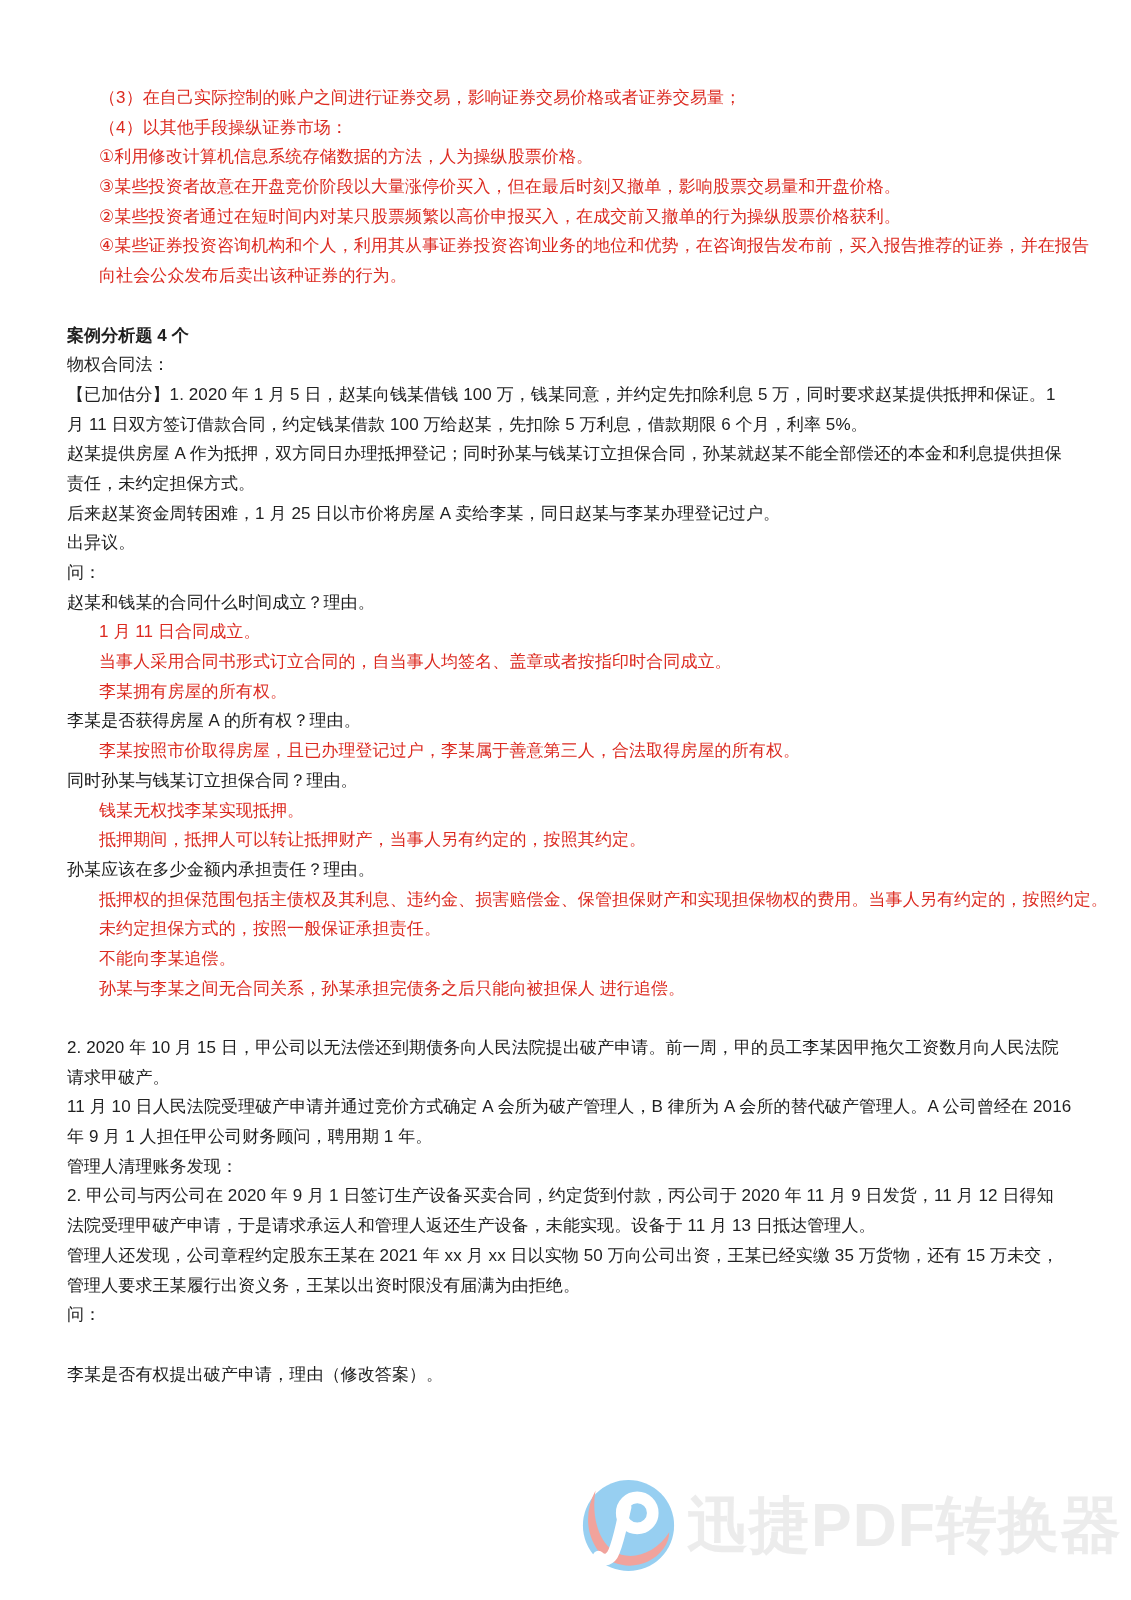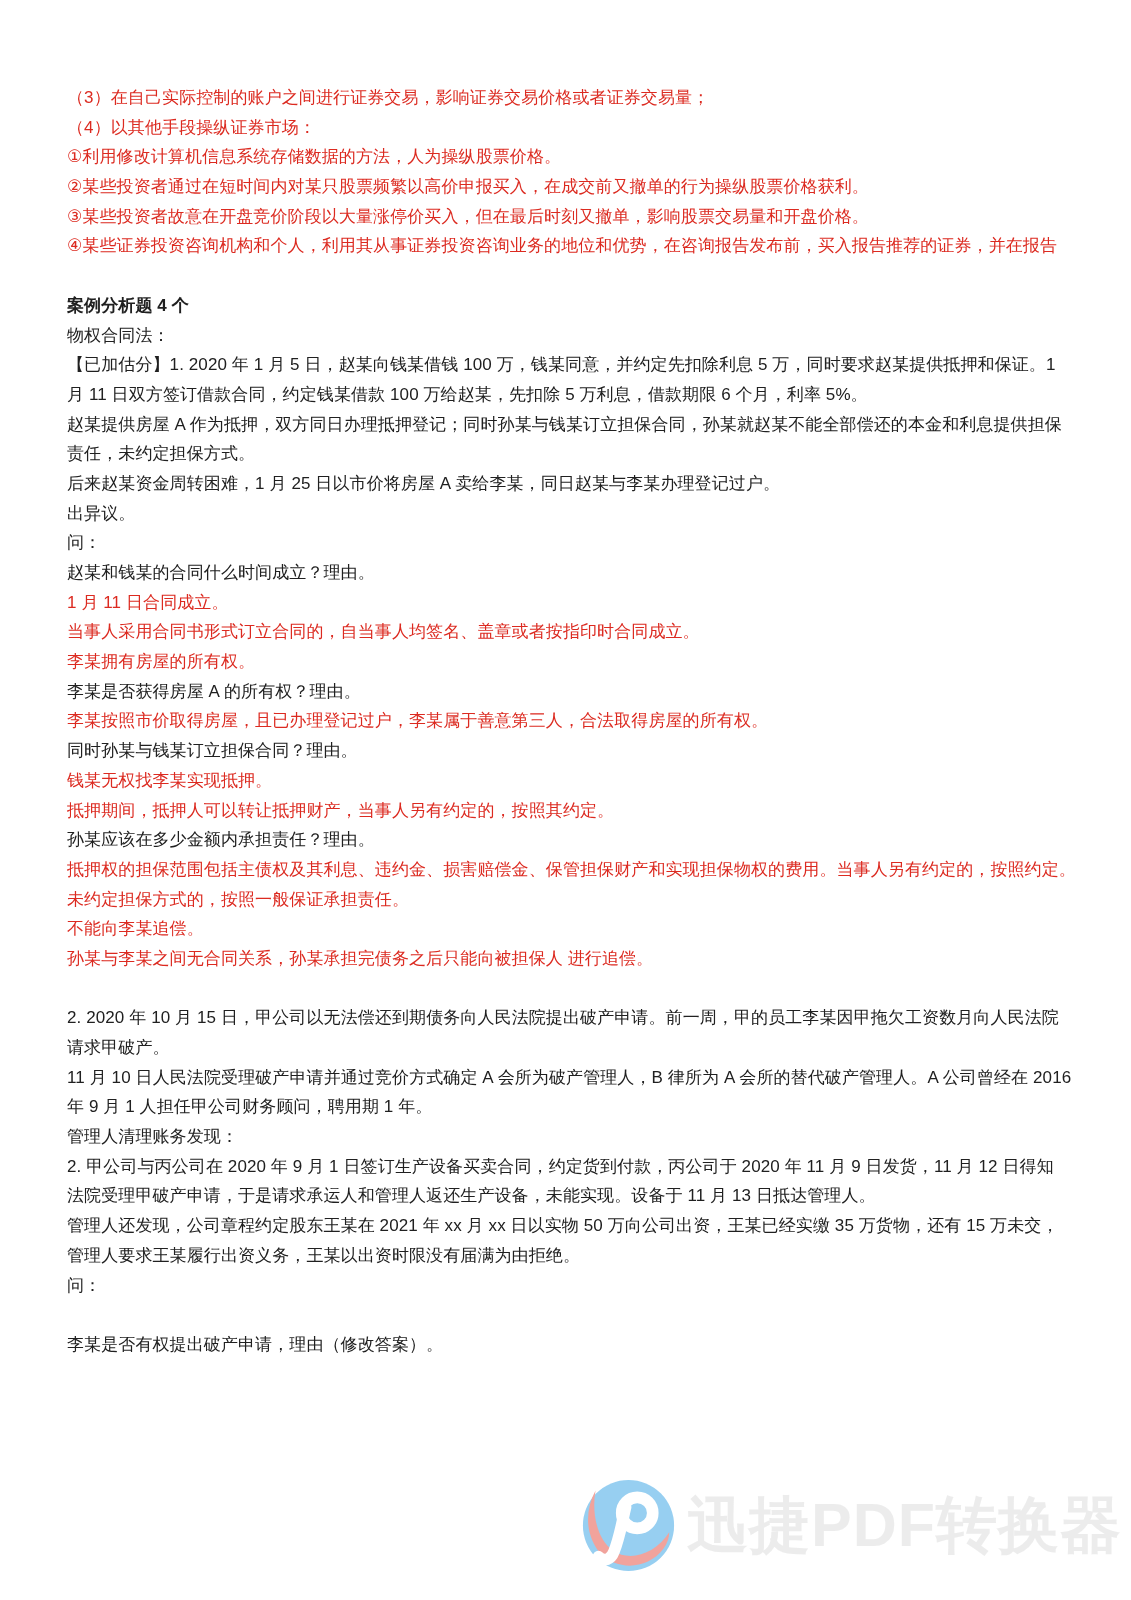--- a/index.html
+++ b/index.html
@@ -19,21 +19,21 @@
   }
   .line {
     font-size: 17px;
     line-height: 29.7px;
     height: 29.7px;
     white-space: nowrap;
     overflow: visible;
     color: var(--ink, #202020);
     letter-spacing: 0.1px;
   }
-  .line.red  { color: var(--red, #dc2a20); }
+  .line.red  { color: var(--red, #dc2a20); margin-left: 32px; }
   .line.bold { font-weight: bold; }
   .line.blank { }
   .watermark {
     position: absolute;
     left: 580px;
     top: 1477px;
     display: flex;
     align-items: center;
     gap: 10px;
     opacity: 0.9;
@@ -49,23 +49,24 @@
 </style>
 </head>
 <body>
 
 <div class="page" style="background: rgb(255, 255, 255);">
 
   <div class="content" id="doc-lines">
       <div class="line red">（3）在自己实际控制的账户之间进行证券交易，影响证券交易价格或者证券交易量；</div>
       <div class="line red">（4）以其他手段操纵证券市场：</div>
       <div class="line red">①利用修改计算机信息系统存储数据的方法，人为操纵股票价格。</div>
+      <div class="line red">③某些投资者故意在开盘竞价阶段以大量涨停价买入，但在最后时刻又撤单，影响股票交易量和开盘价格。</div>
       <div class="line red">②某些投资者通过在短时间内对某只股票频繁以高价申报买入，在成交前又撤单的行为操纵股票价格获利。</div>
-      <div class="line red">③某些投资者故意在开盘竞价阶段以大量涨停价买入，但在最后时刻又撤单，影响股票交易量和开盘价格。</div>
       <div class="line red">④某些证券投资咨询机构和个人，利用其从事证券投资咨询业务的地位和优势，在咨询报告发布前，买入报告推荐的证券，并在报告</div>
+      <div class="line red">向社会公众发布后卖出该种证券的行为。</div>
       <div class="line blank">&nbsp;</div>
       <div class="line bold">案例分析题 4 个</div>
       <div class="line">物权合同法：</div>
       <div class="line">【已加估分】1. 2020 年 1 月 5 日，赵某向钱某借钱 100 万，钱某同意，并约定先扣除利息 5 万，同时要求赵某提供抵押和保证。1</div>
       <div class="line">月 11 日双方签订借款合同，约定钱某借款 100 万给赵某，先扣除 5 万利息，借款期限 6 个月，利率 5%。</div>
       <div class="line">赵某提供房屋 A 作为抵押，双方同日办理抵押登记；同时孙某与钱某订立担保合同，孙某就赵某不能全部偿还的本金和利息提供担保</div>
       <div class="line">责任，未约定担保方式。</div>
       <div class="line">后来赵某资金周转困难，1 月 25 日以市价将房屋 A 卖给李某，同日赵某与李某办理登记过户。</div>
       <div class="line">出异议。</div>
       <div class="line">问：</div>

